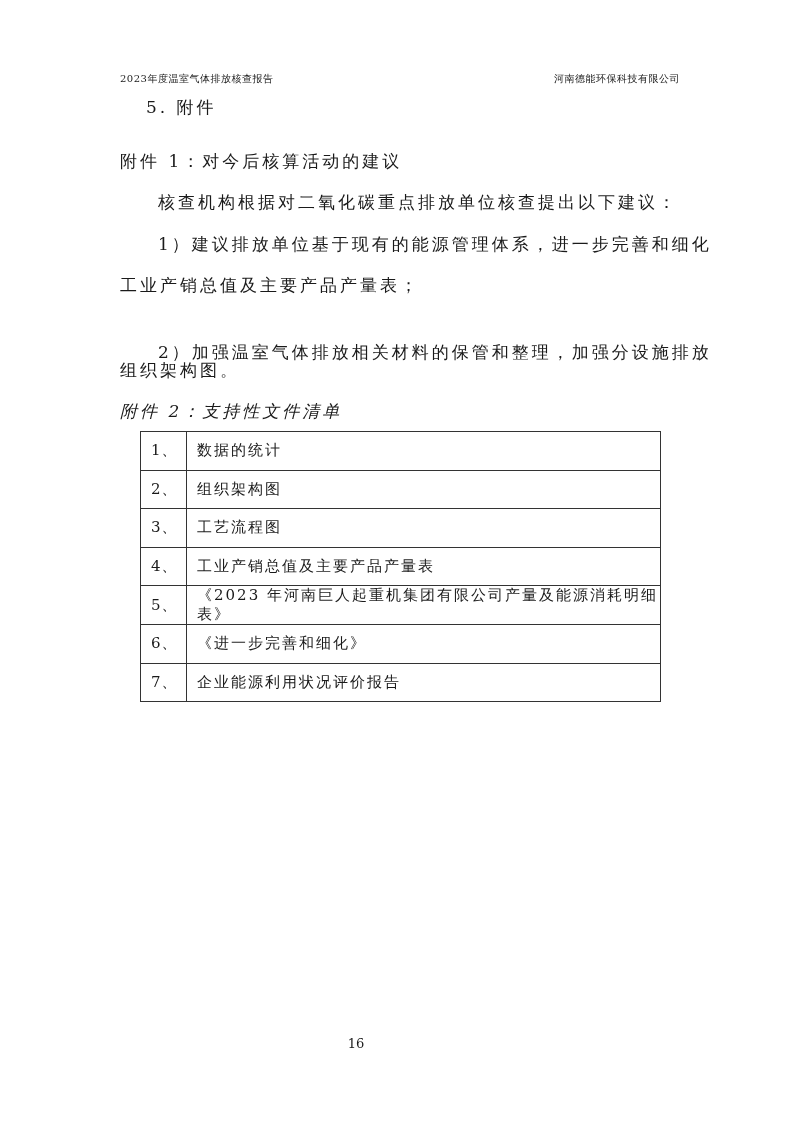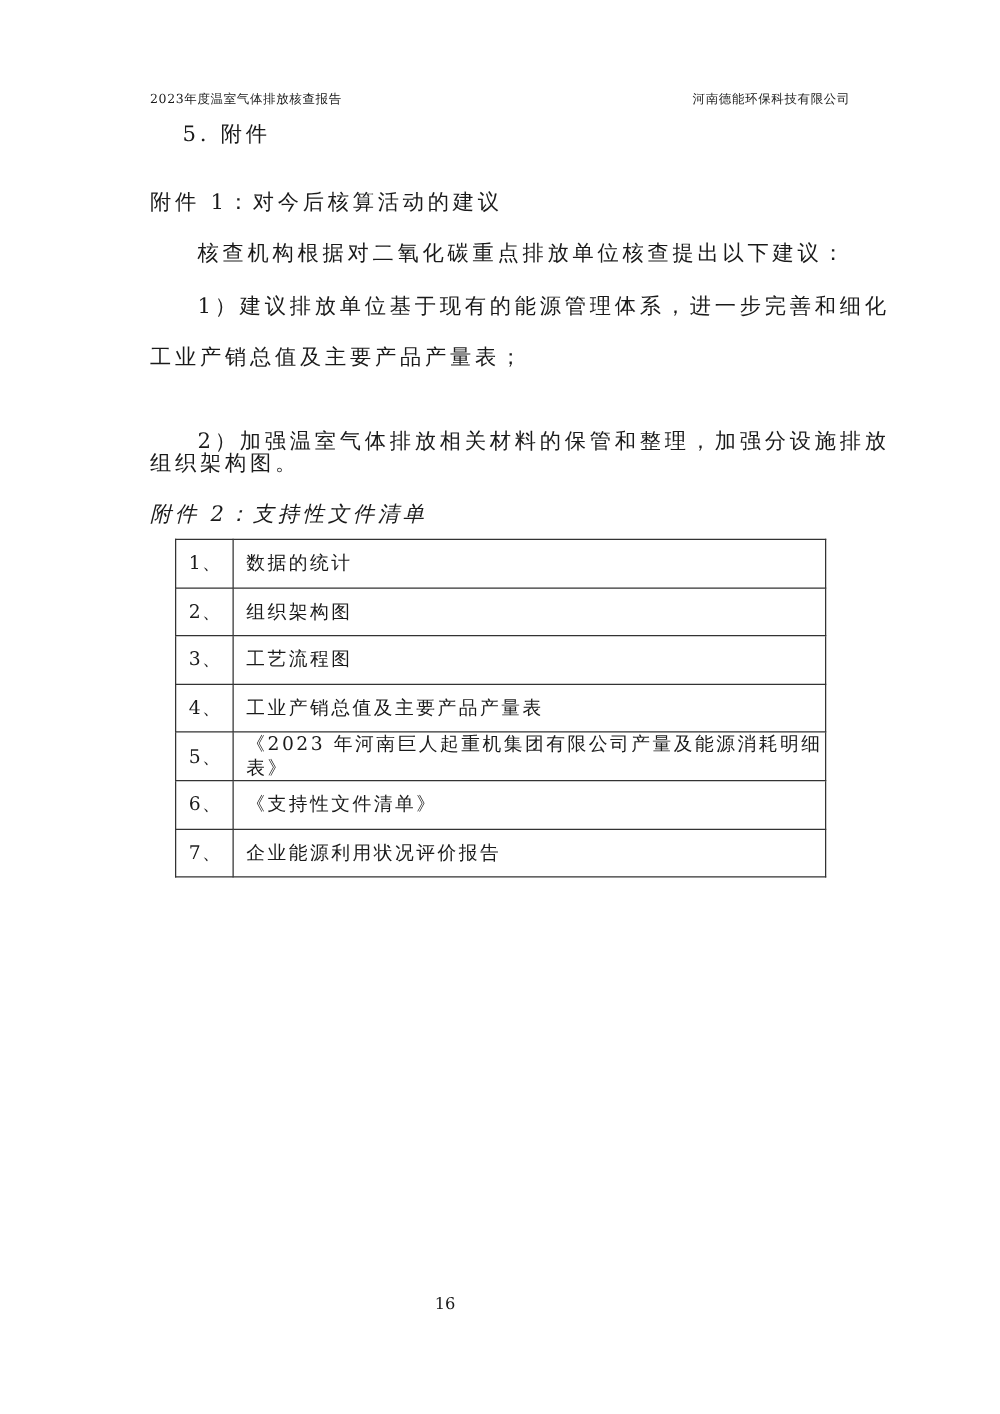--- a/index.html
+++ b/index.html
@@ -48,21 +48,21 @@
     <tr>
         <td class="num">4、</td>
         <td>工业产销总值及主要产品产量表</td>
       </tr>
     <tr>
         <td class="num">5、</td>
         <td>《2023 年河南巨人起重机集团有限公司产量及能源消耗明细表》</td>
       </tr>
     <tr>
         <td class="num">6、</td>
-        <td>《支持性文件清单》</td>
+        <td>《进一步完善和细化》</td>
       </tr>
     <tr>
         <td class="num">7、</td>
         <td>企业能源利用状况评价报告</td>
       </tr>
   </tbody>
 </table>
 
 <div class="pgnum">16</div>
 

